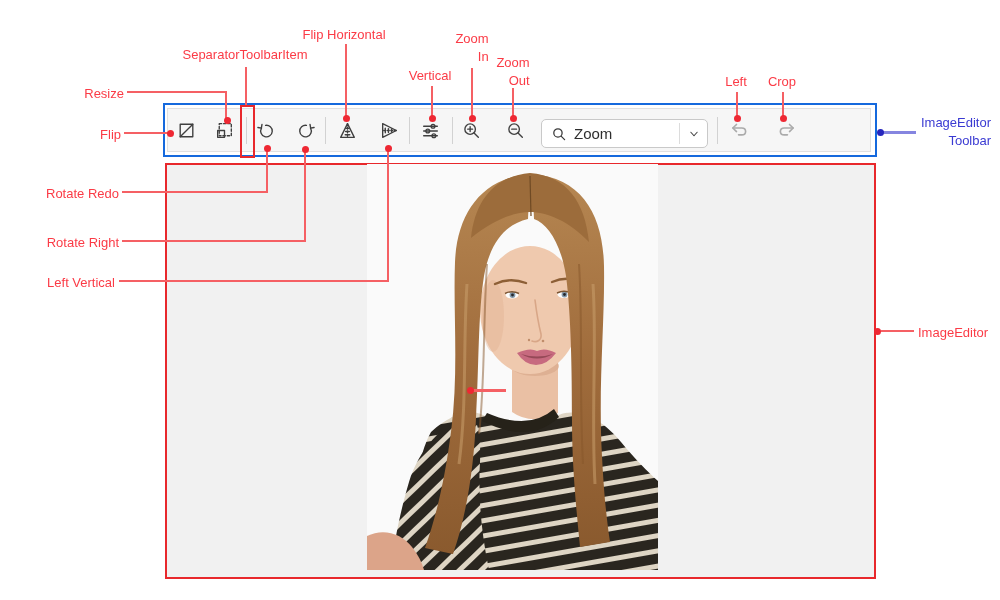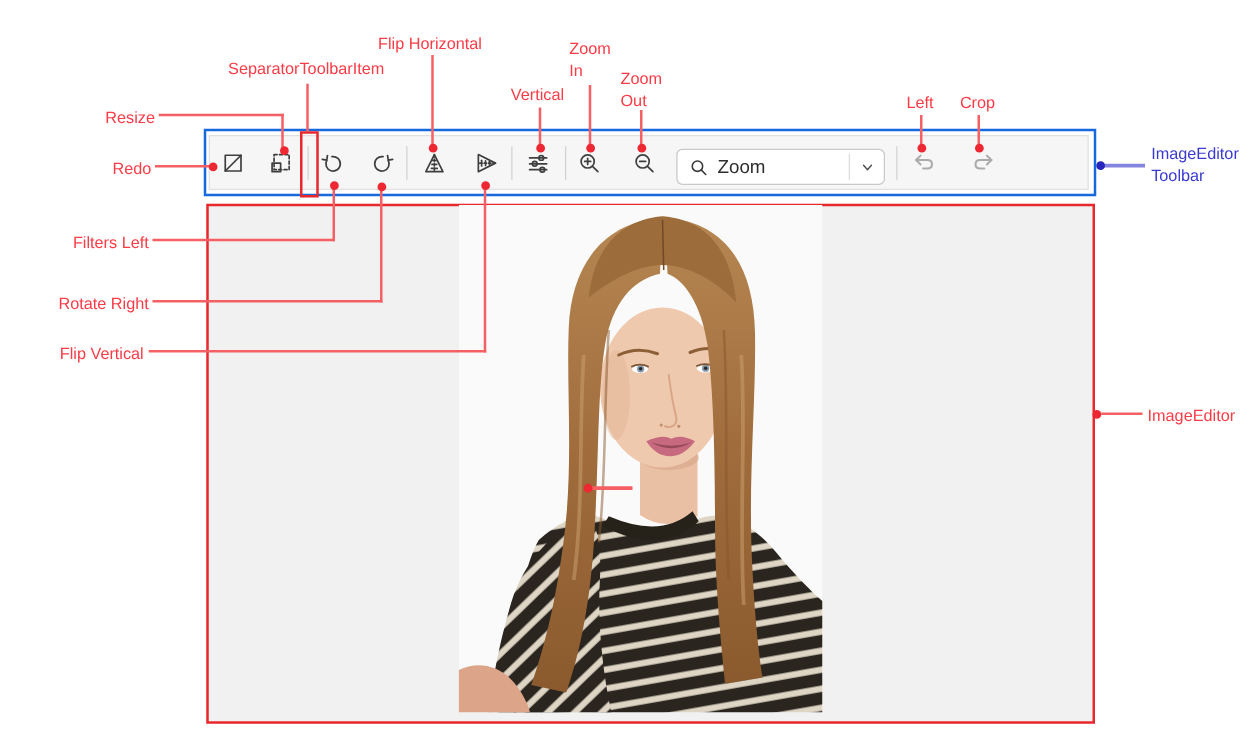--- a/index.html
+++ b/index.html
@@ -6,21 +6,21 @@
     --red-text:#fb3b46; --red-line:#f56064; --red-dot:#ee2833; --red-border:#e8282c;
     --blue-border:#1569dd; --blue-text:#3a3ad2; --blue-line:#8585e0; --blue-dot:#2626bd;
     --icon:#3f3f3f; --icon-dis:#ababab; --tb-bg:#f6f6f6; --tb-border:#e0e0e0; --sep:#d2d2d2;
   }
   html,body{margin:0;padding:0;}
   body{font-family:"Liberation Sans",sans-serif;background:#fff;}
   #stage{position:relative;width:1000px;height:600px;background:#fff;overflow:hidden;}
 
   
   .ann{position:absolute;font-size:13px;line-height:1.42;color:var(--red-text);white-space:pre-line;}
-  .ann.center{transform:translateX(-50%);text-align:left;}
+  .ann.center{transform:translateX(-50%);text-align:right;}
   .ann.right{text-align:right;}
   .ann.blue{color:var(--blue-text);}
 
   
   .ln{position:absolute;background:var(--red-line);}
   .ln.blue{background:var(--blue-line);}
   .dot{position:absolute;width:7px;height:7px;border-radius:50%;background:var(--red-dot);}
   .dot.blue{background:var(--blue-dot);}
   .hl-rect{position:absolute;left:240px;top:105px;width:15px;height:53px;border:2px solid var(--red-border);box-sizing:border-box;}
 
@@ -264,31 +264,31 @@
   <div class="dot" style="left:509.5px;top:114.5px"></div>
   <div class="dot" style="left:733.5px;top:114.5px"></div>
   <div class="dot" style="left:779.5px;top:114.5px"></div>
   <div class="dot" style="left:263.5px;top:144.5px"></div>
   <div class="dot" style="left:301.5px;top:145.5px"></div>
   <div class="dot" style="left:384.5px;top:144.5px"></div>
   <div class="dot blue" style="left:876.5px;top:128.5px"></div>
   <div class="dot" style="left:873.5px;top:327.5px"></div>
   <div class="dot" style="left:467px;top:386.5px"></div>
 
-  <div class="ann right" style="right:879px;top:126px">Redo</div>
+  <div class="ann right" style="right:879px;top:126px">Flip</div>
   <div class="ann right" style="right:876px;top:85px">Resize</div>
   <div class="ann center" style="left:245px;top:46px">SeparatorToolbarItem</div>
   <div class="ann center" style="left:344px;top:26px">Flip Horizontal</div>
   <div class="ann center" style="left:430px;top:67px">Vertical</div>
   <div class="ann center" style="left:472px;top:30px">Zoom
 In</div>
   <div class="ann center" style="left:513px;top:54px">Zoom
 Out</div>
   <div class="ann center" style="left:736px;top:73px">Left</div>
   <div class="ann center" style="left:782px;top:73px">Crop</div>
-  <div class="ann right" style="right:881px;top:185px">Filters Left</div>
+  <div class="ann right" style="right:881px;top:185px">Rotate Redo</div>
   <div class="ann right" style="right:881px;top:234px">Rotate Right</div>
-  <div class="ann right" style="right:885px;top:274px">Flip Vertical</div>
+  <div class="ann right" style="right:885px;top:274px">Left Vertical</div>
   <div class="ann blue center" style="left:956px;top:114px">ImageEditor
 Toolbar</div>
   <div class="ann" style="left:918px;top:324px">ImageEditor</div>
 
 </div>
 
 </body></html>

